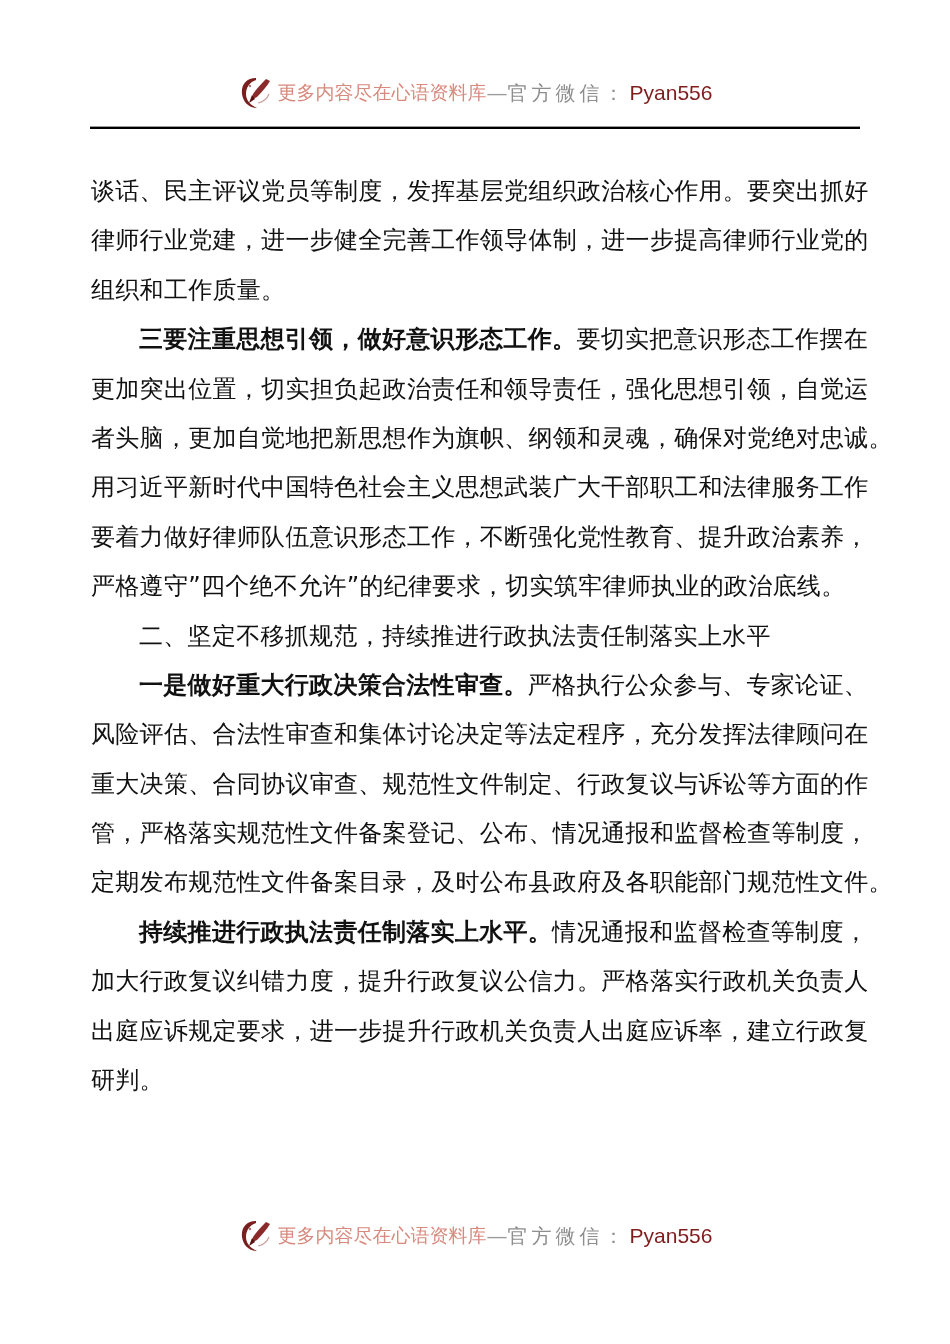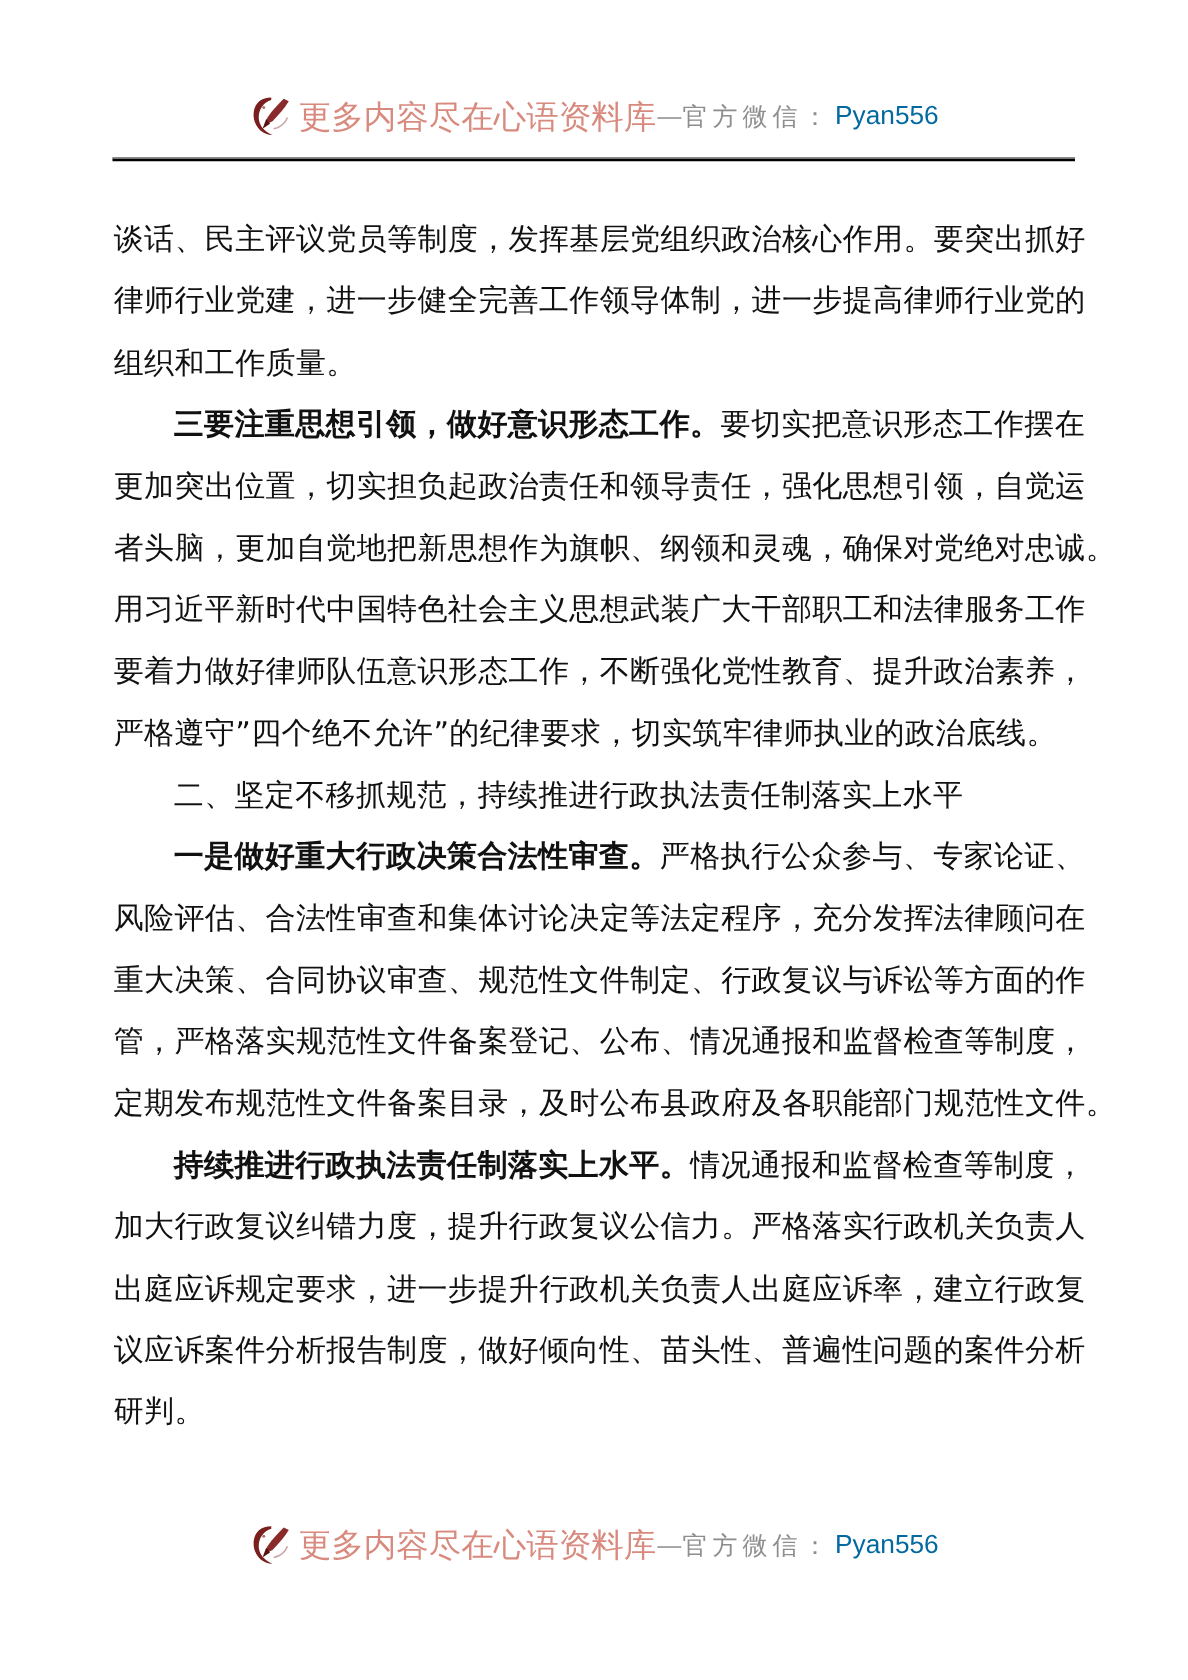--- a/index.html
+++ b/index.html
@@ -27,39 +27,39 @@
     .banner.top { top: 71px; }
     .banner.bottom { top: 1214px; }
     .banner .logo {
       width: 36px;
       height: 36px;
       margin-right: 4px;
       display: inline-block;
     }
     .banner .slogan {
       font-family: "DejaVu Serif", "Liberation Serif", serif;
-      font-size: 26px;
+      font-size: 19px;
       color: #d88a7e;
       letter-spacing: 0px;
     }
     .banner .dash {
       font-family: "DejaVu Serif", "Liberation Serif", serif;
       font-size: 21px;
       color: #9a9a9a;
     }
     .banner .wechat-label {
       font-family: "DejaVu Serif", "Liberation Serif", serif;
       font-size: 20px;
       color: #8e8e8e;
       letter-spacing: 4px;
     }
     .banner .wechat-id {
       font-family: "Liberation Sans", sans-serif;
       font-size: 21px;
-      color: #0369a1;
+      color: #7f1d1d;
       margin-left: 2px;
     }
     .rule {
       position: absolute;
       top: 126px;
       left: 90px;
       width: 770px;
       height: 2px;
       background: #000000;
       border-top: 1px solid #9a9a9a;
@@ -112,21 +112,20 @@
   <span class="line"><span>严格遵守”四个绝不允许”的纪律要求，切实筑牢律师执业的政治底线。</span></span>
   <span class="line indent"><span>二、坚定不移抓规范，持续推进行政执法责任制落实上水平</span></span>
   <span class="line indent"><span class="bold">一是做好重大行政决策合法性审查。</span><span>严格执行公众参与、专家论证、</span></span>
   <span class="line"><span>风险评估、合法性审查和集体讨论决定等法定程序，充分发挥法律顾问在</span></span>
   <span class="line"><span>重大决策、合同协议审查、规范性文件制定、行政复议与诉讼等方面的作</span></span>
   <span class="line"><span>管，严格落实规范性文件备案登记、公布、情况通报和监督检查等制度，</span></span>
   <span class="line"><span>定期发布规范性文件备案目录，及时公布县政府及各职能部门规范性文件。</span></span>
   <span class="line indent"><span class="bold">持续推进行政执法责任制落实上水平。</span><span>情况通报和监督检查等制度，</span></span>
   <span class="line"><span>加大行政复议纠错力度，提升行政复议公信力。严格落实行政机关负责人</span></span>
   <span class="line"><span>出庭应诉规定要求，进一步提升行政机关负责人出庭应诉率，建立行政复</span></span>
-  <span class="line"><span>议应诉案件分析报告制度，做好倾向性、苗头性、普遍性问题的案件分析</span></span>
   <span class="line"><span>研判。</span></span>
 </div>
 
 <div class="banner bottom">
   <svg class="logo" viewBox="0 0 36 36">
     <path d="M18 3 C8 3 3 10 4 19 C5 27 11 33 19 33 C12 30 8 25 8 19 C8 12 12 7 18 5 Z" fill="#7a1f1f"></path>
     <path d="M28 4 C24 8 19 13 15 19 L13 25 L19 22 C24 17 29 11 32 6 Z" fill="#8b2a2a"></path>
     <path d="M14 20 L11 28 L17 24" fill="#5a1010"></path>
     <path d="M20 28 C25 27 29 24 31 19" stroke="#c9a0a0" stroke-width="1.2" fill="none"></path>
     <circle cx="12" cy="11" r="1.2" fill="#b07070"></circle>

